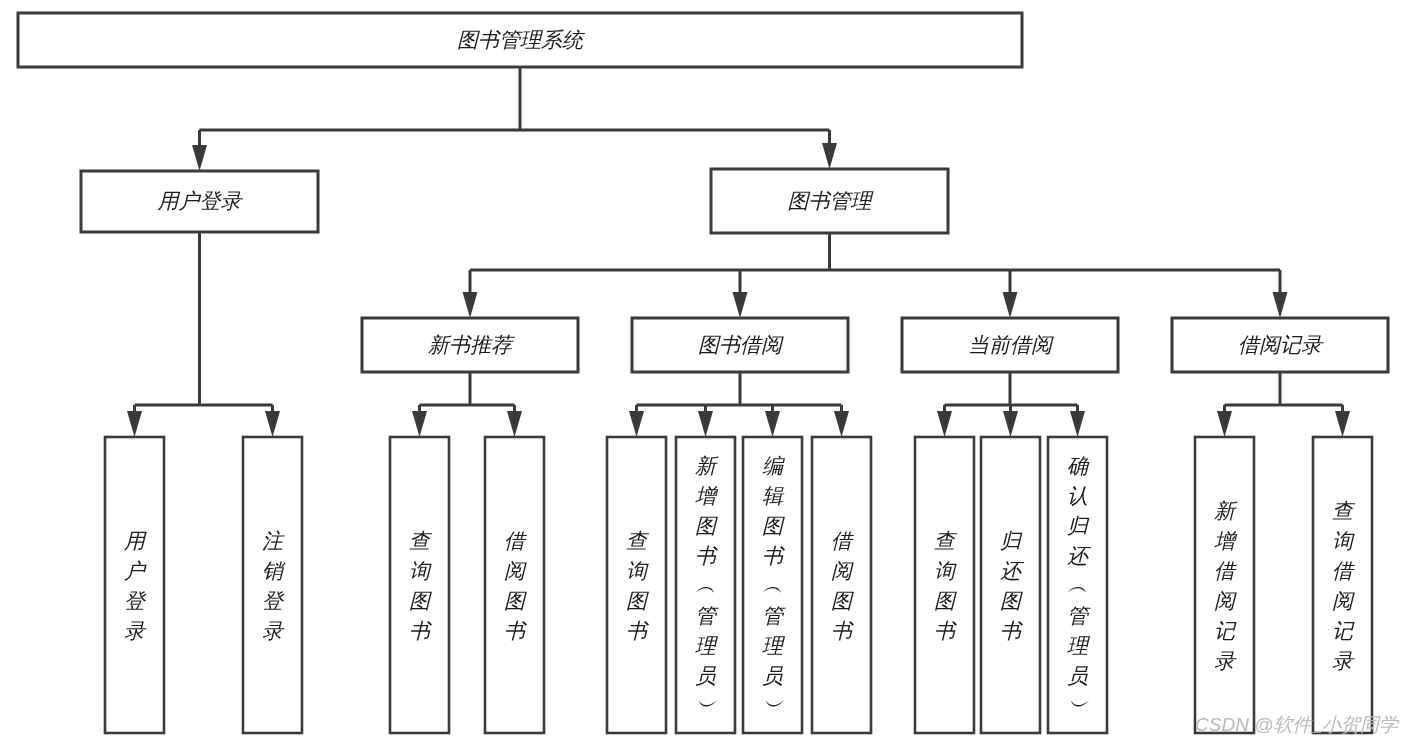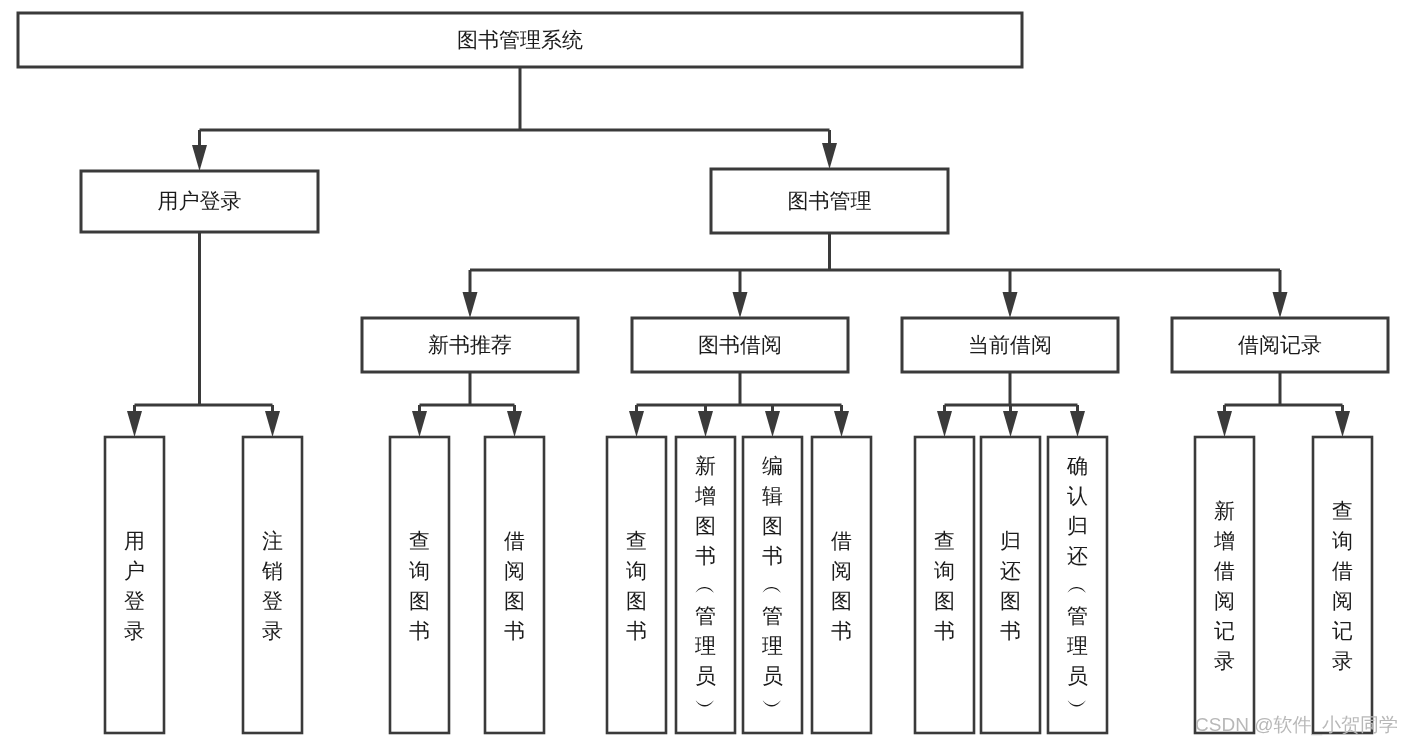--- a/index.html
+++ b/index.html
@@ -12,20 +12,21 @@
     width: 1405px;
     height: 747px;
     font-family: "Liberation Sans", "DejaVu Sans", sans-serif;
     overflow: hidden;
     position: relative;
   }
   #diagram-root {
     position: relative;
     width: 1392px;
     height: 747px;
+    font-style: italic;
   }
   svg#tree-svg {
     position: absolute;
     left: 0;
     top: 0;
     width: 1405px;
     height: 747px;
     display: block;
   }
   .node-box {

